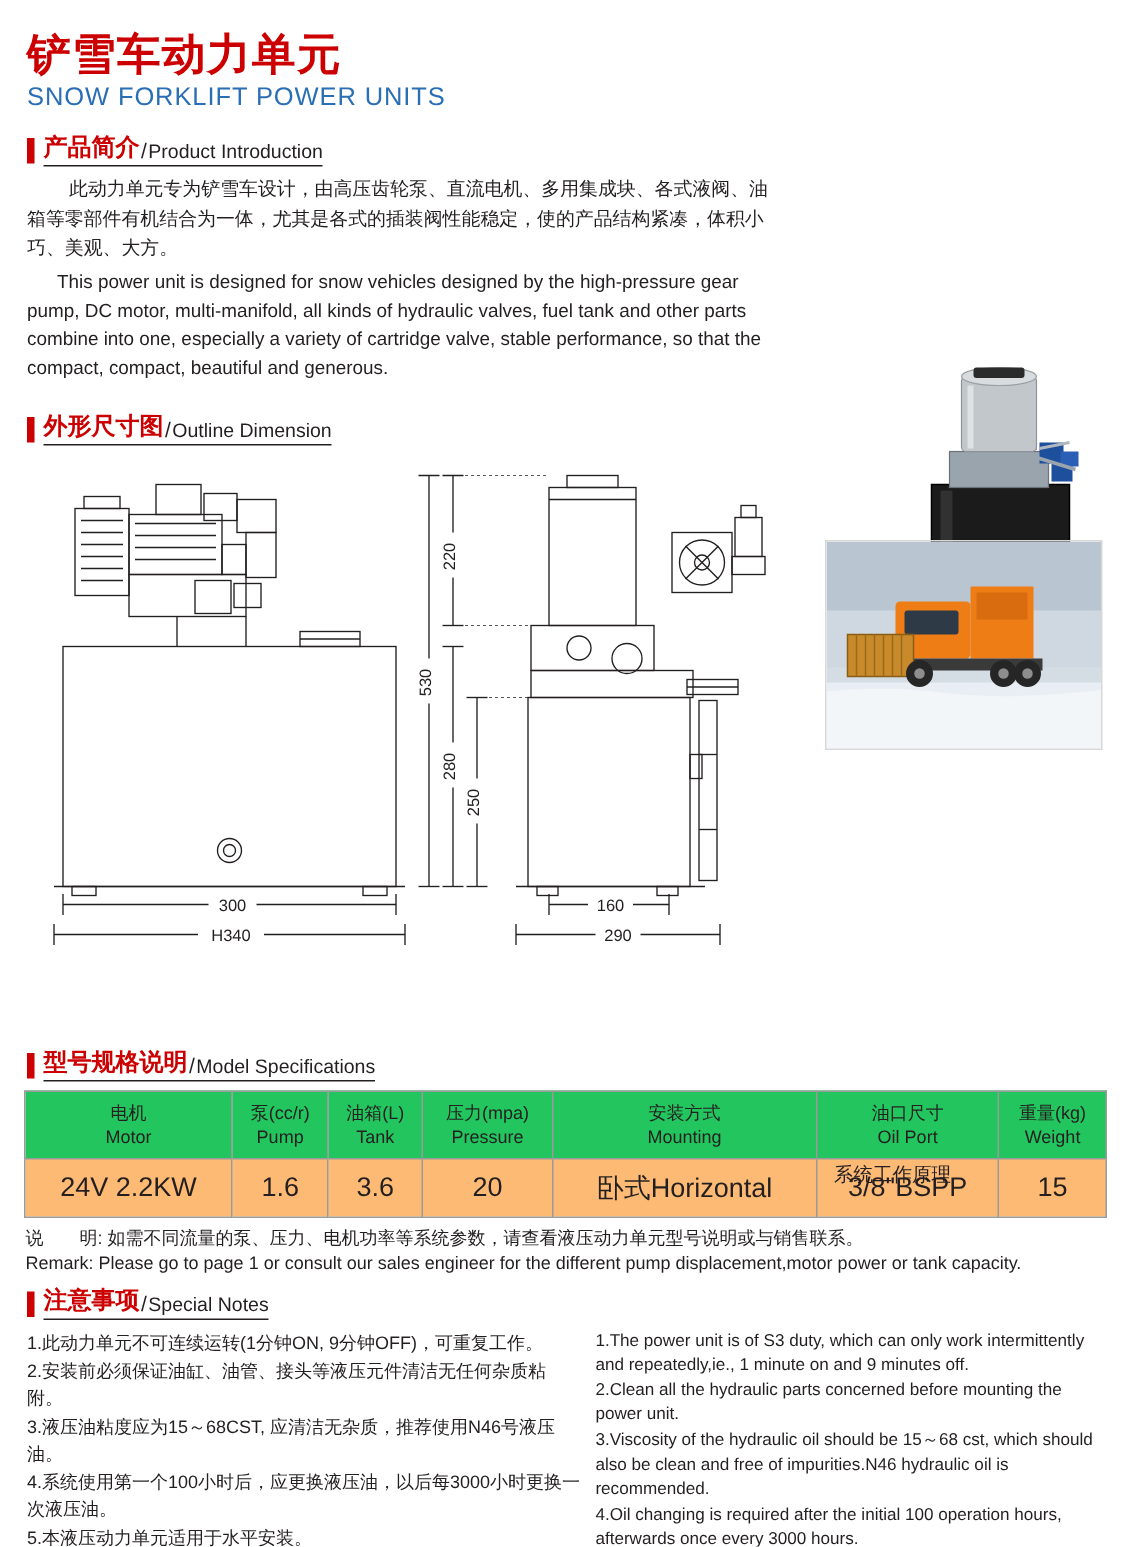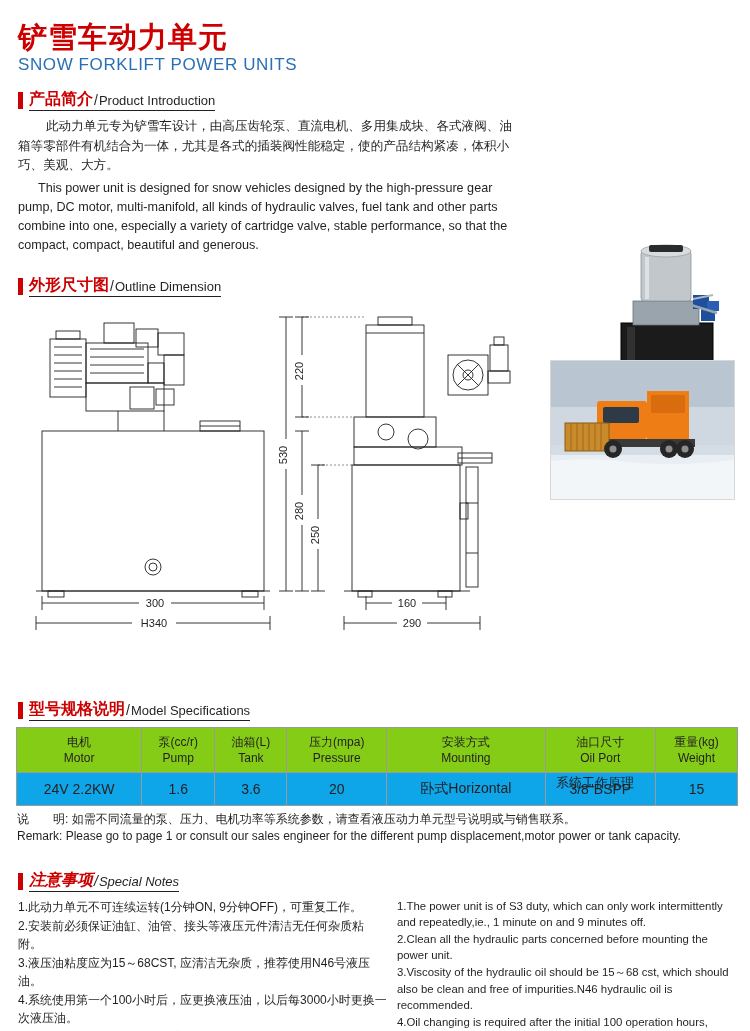--- a/index.html
+++ b/index.html
@@ -114,32 +114,32 @@
     border-collapse: collapse;
     margin: 6px 0 0 2px;
     font-size: 12px;
   }
   .spec-table th, .spec-table td {
     border: 1px solid #9a9a9a;
     text-align: center;
     vertical-align: middle;
   }
   .spec-table thead th {
-    background: #84cc16;
+    background: #22c55e;
     padding: 6px 2px;
     font-weight: normal;
     line-height: 1.35;
     font-size: 12px;
   }
   .spec-table thead th .cn { display: block; }
   .spec-table thead th .en { display: block; }
   .spec-table tbody td {
     padding: 7px 2px;
-    font-size: 14px;
-    background: #0ea5e9;
+    font-size: 18px;
+    background: #fdba74;
   }
 
   .remark {
     margin: 5px 0 0 3px;
     font-size: 12px;
     line-height: 1.45;
   }
   .remark .cn { display: block; }
   .remark .en { display: block; }
 
@@ -505,21 +505,21 @@
         <td>15</td>
       </tr>
     </tbody>
   </table>
 
   <div class="remark">
     <span class="cn">说　　明: 如需不同流量的泵、压力、电机功率等系统参数，请查看液压动力单元型号说明或与销售联系。</span>
     <span class="en">Remark: Please go to page 1 or consult our sales engineer for the different pump displacement,motor power or tank capacity.</span>
   </div>
 
-  <div class="sec-head" style="margin-top:26px;font-style:italic;">
+  <div class="sec-head" style="margin-top:8px;">
     <div class="sec-bar"></div>
     <div class="sec-underline">
       <span class="sec-cn">注意事项</span>
       <span class="sec-slash">/</span>
       <span class="sec-en">Special Notes</span>
     </div>
   </div>
 
   <div class="notes-wrap">
     <div class="notes-col notes-left">

